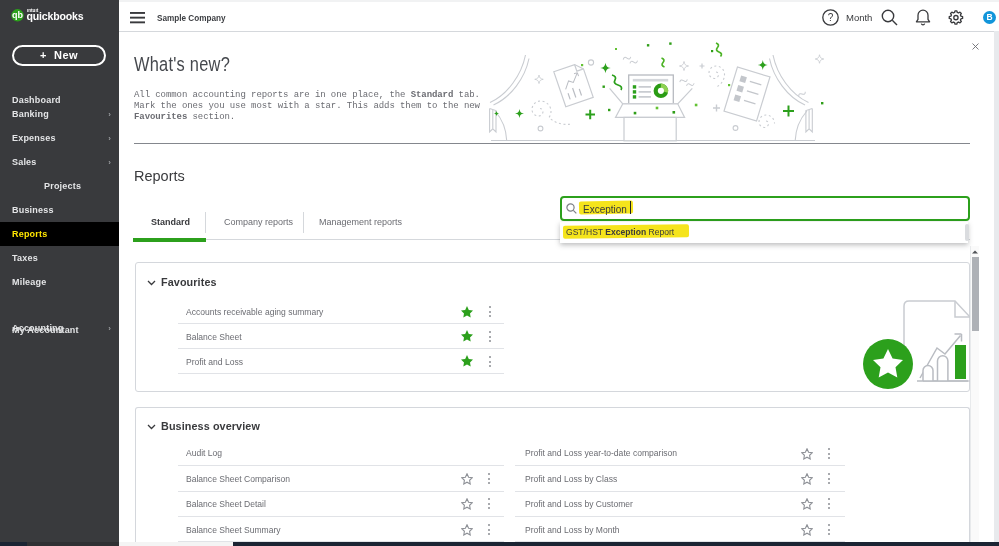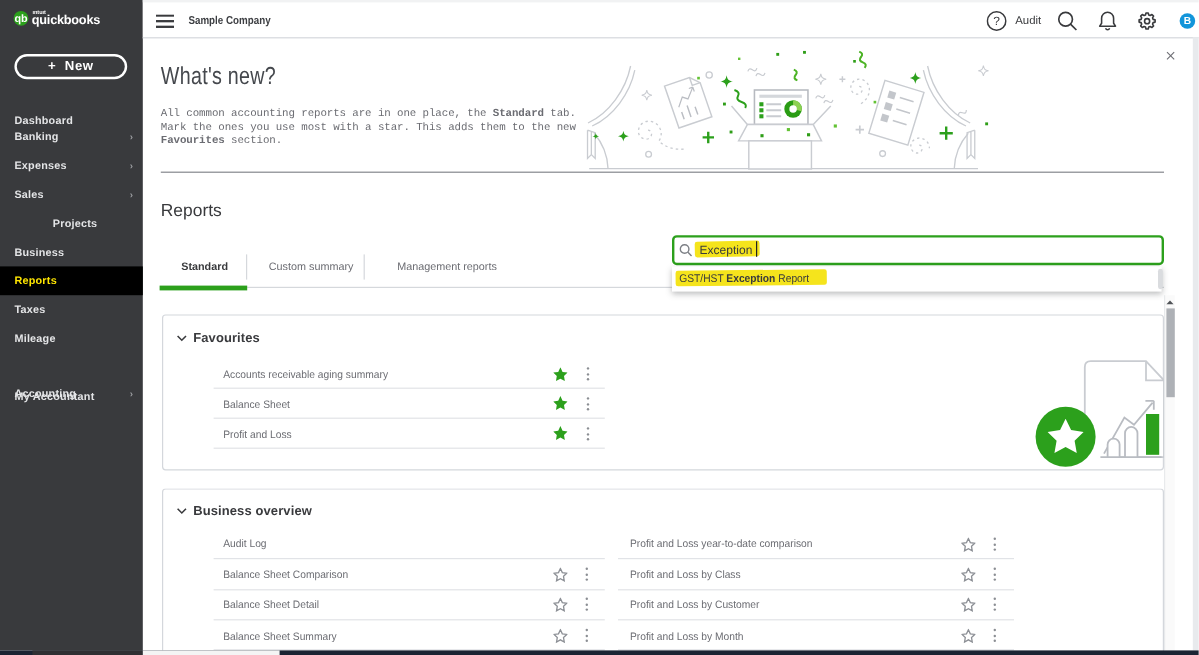--- a/index.html
+++ b/index.html
@@ -29,21 +29,21 @@
 
 #whatsnew-h { left:134px; top:52px; font-size:20.5px; color:#45484d; transform:scaleX(.8); transform-origin:0 0; letter-spacing:.3px; }
 #whatsnew-p { left:134px; top:89.5px; font-size:9px; line-height:11.2px; color:#6b6c72; letter-spacing:-0.08px;font-family:Liberation Mono, monospace; }
 #closex { left:970.5px; top:42px; width:9px; height:9px; }
 #divider1 { left:134px; top:143px; width:836px; height:1px; background:#84878d; }
 
 #reports-h { left:134px; top:168px; font-size:14.5px; color:#393a3d; }
 .tab { position:absolute; top:217px; font-size:9px; color:#6b6c72; }
 #tab1 { left:151px; color:#393a3d; font-weight:bold; }
 #tab2 { left:224px; }
-#tab3 { left:331px; }
+#tab3 { left:319px; }
 .tabsep { position:absolute; top:212px; width:1px; height:21px; background:#d5d8dc; }
 #tabline-gray { left:206px; top:239px; width:764px; height:1px; background:#d5d8dc; }
 #tabline-green { left:133px; top:238px; width:73px; height:4px; background:#2ca01c; }
 
 
 #searchbox { left:560px; top:196px; width:410px; height:25px; border:2px solid #2ca01c; border-radius:4px; background:#fff; }
 #search-hl { left:579px; top:201px; width:54px; height:13px; background:#f5e41c; transform:rotate(-1.2deg); border-radius:2px; }
 #search-txt { left:583px; top:204px; font-size:10px; color:#393a3d; }
 #search-caret { left:630px; top:201px; width:1px; height:13px; background:#222; }
 
@@ -102,21 +102,21 @@
         <rect x="0" y="0" width="15" height="1.9"></rect>
         <rect x="0" y="4.7" width="15" height="1.9"></rect>
         <rect x="0" y="9.4" width="15" height="1.9"></rect>
       </g>
   </svg>
   <div id="samplecompany">Sample Company</div>
   <svg class="tb-ic" style="left:703px;" width="17" height="17" viewBox="0 0 17 17">
     <circle cx="8.5" cy="8.5" r="7.7" fill="none" stroke="#393a3d" stroke-width="1.3"></circle>
     <text x="8.5" y="12" font-size="10" text-anchor="middle" fill="#393a3d" font-family="Liberation Sans">?</text>
   </svg>
-  <div id="helptxt">Audit</div>
+  <div id="helptxt">Month</div>
   <svg class="tb-ic" style="left:762px;" width="17" height="17" viewBox="0 0 17 17">
     <circle cx="7" cy="7" r="5.7" fill="none" stroke="#393a3d" stroke-width="1.4"></circle>
     <line x1="11.3" y1="11.3" x2="16" y2="16" stroke="#393a3d" stroke-width="1.4"></line>
   </svg>
   <svg class="tb-ic" style="left:796px;" width="16" height="17" viewBox="0 0 16 17">
     <path d="M8 1.2 a5 5 0 0 1 5 5 v4.2 l1.6 2.4 h-13.2 l1.6 -2.4 v-4.2 a5 5 0 0 1 5 -5 z" fill="none" stroke="#393a3d" stroke-width="1.3" stroke-linejoin="round"></path>
     <path d="M6.3 14.6 a1.8 1.8 0 0 0 3.4 0" fill="none" stroke="#393a3d" stroke-width="1.2"></path>
   </svg>
   <svg class="tb-ic" style="left:828px;" width="17" height="17" viewBox="0 0 24 24">
     <path fill="none" stroke="#393a3d" stroke-width="1.9" stroke-linejoin="round" d="M13.9 2.6l.6 2.3 1.7.7 2.1-1.2 1.9 1.9-1.2 2.1.7 1.7 2.3.6v2.6l-2.3.6-.7 1.7 1.2 2.1-1.9 1.9-2.1-1.2-1.7.7-.6 2.3h-2.6l-.6-2.3-1.7-.7-2.1 1.2-1.9-1.9 1.2-2.1-.7-1.7-2.3-.6v-2.6l2.3-.6.7-1.7-1.2-2.1 1.9-1.9 2.1 1.2 1.7-.7.6-2.3z"></path>
@@ -256,21 +256,21 @@
     <circle cx="55.5" cy="86.5" r="2.4"></circle>
     <circle cx="106" cy="20.5" r="2.6"></circle>
     <circle cx="250.5" cy="86" r="2.4"></circle>
   </g>
 </svg>
 
 <div id="divider1" class="abs"></div>
 
 <div id="reports-h" class="abs">Reports</div>
 <div id="tab1" class="tab">Standard</div>
-<div id="tab2" class="tab">Custom summary</div>
+<div id="tab2" class="tab">Company reports</div>
 <div id="tab3" class="tab">Management reports</div>
 <div class="tabsep" style="left:205px;"></div>
 <div class="tabsep" style="left:303px;"></div>
 <div id="tabline-gray" class="abs"></div>
 <div id="tabline-green" class="abs"></div>
 
 <div id="searchbox" class="abs"></div>
 <div id="search-hl" class="abs"></div>
 <svg class="abs" style="left:566px; top:203px;" width="11" height="11" viewBox="0 0 11 11">
   <circle cx="4.5" cy="4.5" r="3.6" fill="none" stroke="#7d8086" stroke-width="1.2"></circle>

